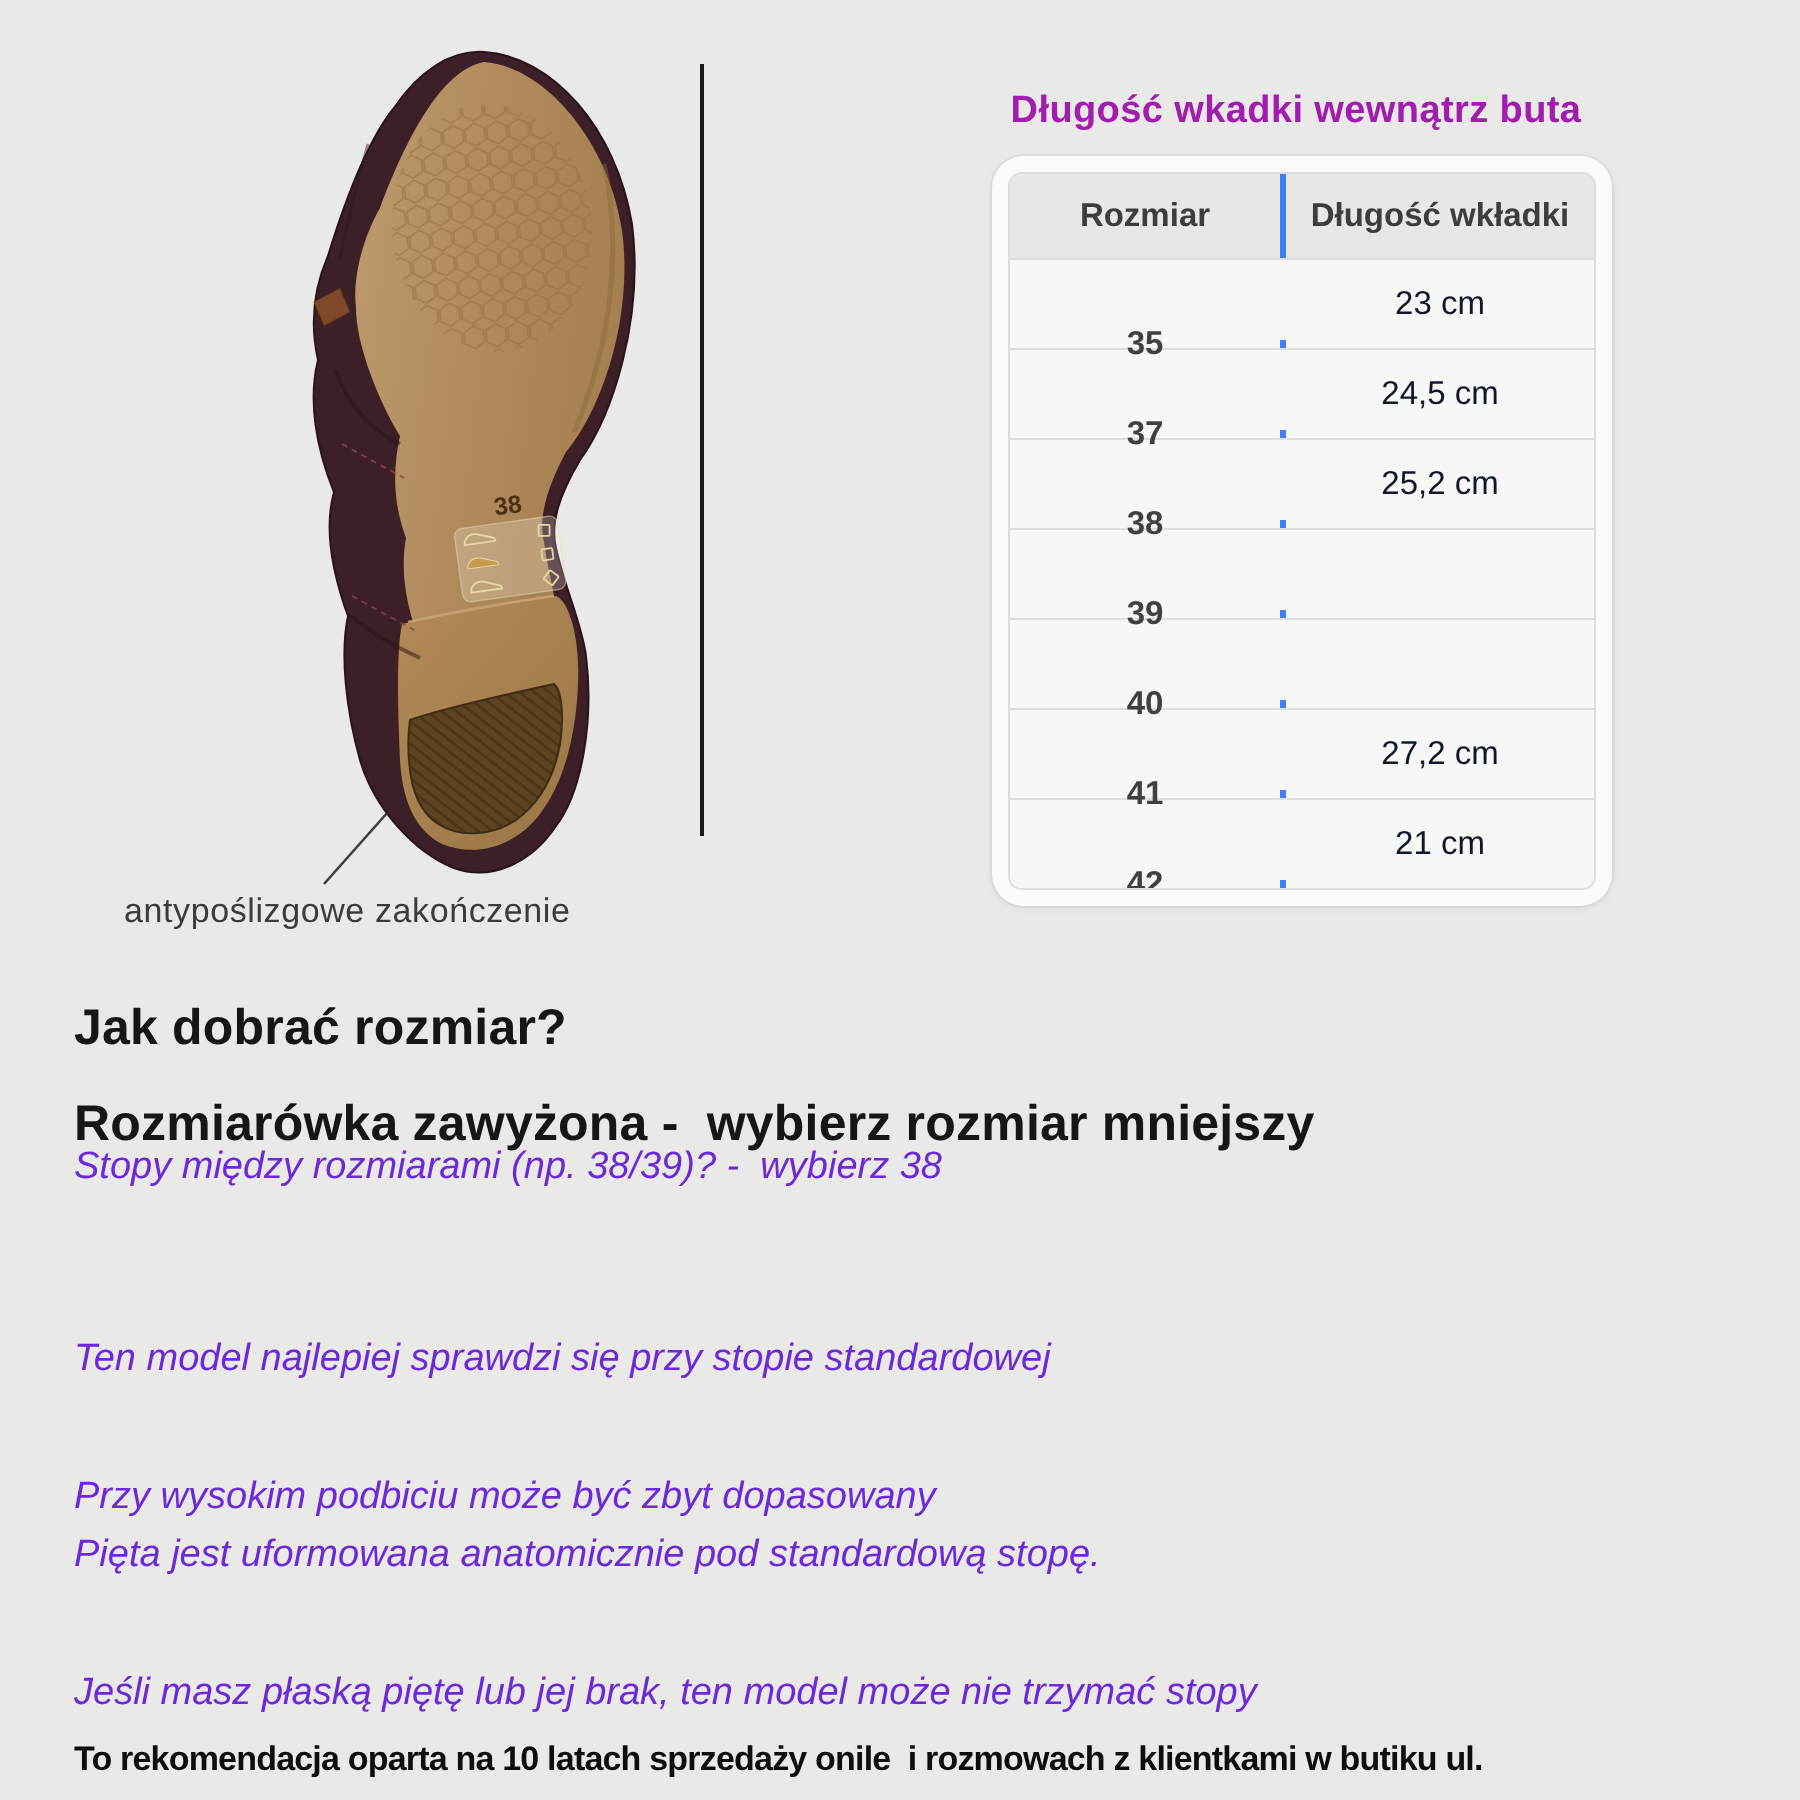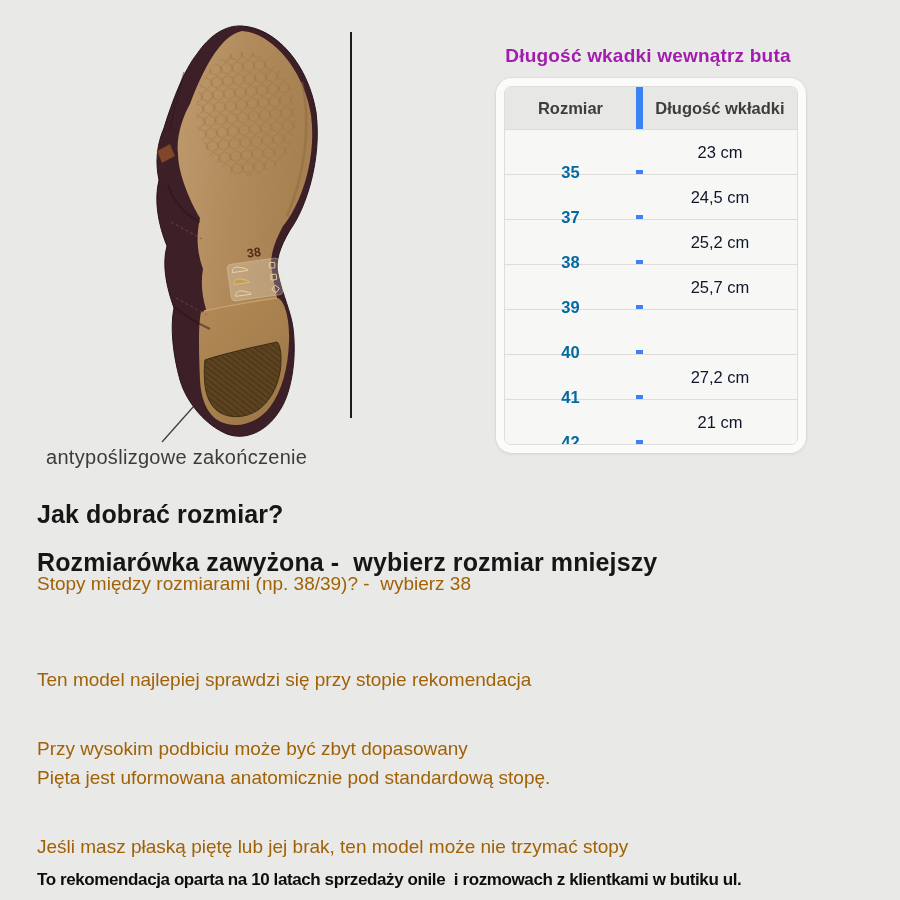--- a/index.html
+++ b/index.html
@@ -9,22 +9,22 @@
     font-family:"Liberation Sans", sans-serif;
     position:relative;
     overflow:hidden;
     -webkit-font-smoothing:antialiased;
   }
   .abs{position:absolute;}
 
   
   #shoe-svg{left:50px;top:10px;}
   .annotation{
-    left:46px;top:446px;
-    font-size:20px;color:#3c3c3c;letter-spacing:.3px;
+    left:62px;top:446px;
+    font-size:17px;color:#3c3c3c;letter-spacing:.3px;
   }
   .divider{
     left:350px;top:32px;width:2px;height:386px;
     background:#1b1b1b;
   }
 
   
   .tbl-title{
     left:486px;top:45px;width:324px;
     text-align:center;
@@ -36,31 +36,31 @@
     background:#fbfbfa;border-radius:16px;
     padding:8px;box-sizing:border-box;
     box-shadow:0 1px 4px rgba(0,0,0,.07), 0 0 0 1px rgba(0,0,0,.03);
   }
   .tbl{
     border:1px solid #dddddb;border-radius:7px;overflow:hidden;
   }
   .thead{display:flex;height:42px;background:#e7e7e5;}
   .trow{display:flex;height:44px;background:#f7f7f5;border-top:1px solid #dedddb;}
   .th,.td{display:flex;align-items:center;justify-content:center;box-sizing:border-box;}
-  .cs{width:138px;border-right:7px solid #3b82f6;}
+  .cs{width:138px;border-right:3px solid #3b82f6;}
   .cl{flex:1;}
   .th{font-size:16.5px;font-weight:700;color:#3d3d3d;}
   .td{font-size:16.5px;}
-  .td.cs{font-weight:700;color:#0369a1;margin-top:40px;}
+  .td.cs{font-weight:700;color:#404040;margin-top:40px;}
   .td.cl{font-weight:400;color:#0f172a;}
 
   
   .g{left:37px;white-space:pre-wrap;}
   .g-bold{font-size:25px;font-weight:700;color:#161616;letter-spacing:.1px;}
-  .g-reg{font-size:19px;font-weight:400;color:#a16207;}
+  .g-reg{font-size:19px;font-weight:400;color:#6d28d9;font-style:italic;}
   .g-para div{line-height:24.5px;}
   .g-footer{
     font-size:17px;font-weight:700;color:#0e0e0e;
     letter-spacing:-.4px;line-height:24.5px;width:790px;
   }
 </style>
 </head>
 <body>
 
 <div>
@@ -165,21 +165,20 @@
       <div class="trow">
         <div class="td cs">37</div>
         <div class="td cl">24,5 cm</div>
       </div>
       <div class="trow">
         <div class="td cs">38</div>
         <div class="td cl">25,2 cm</div>
       </div>
       <div class="trow">
         <div class="td cs">39</div>
-        <div class="td cl">25,7 cm</div>
       </div>
       <div class="trow">
         <div class="td cs">40</div>
       </div>
       <div class="trow">
         <div class="td cs">41</div>
         <div class="td cl">27,2 cm</div>
       </div>
       <div class="trow">
         <div class="td cs">42</div>
@@ -187,21 +186,21 @@
       </div>
     </div>
   </div>
 
   <div class="abs g g-bold" style="top:500px;">Jak dobrać rozmiar?</div>
 
   <div class="abs g g-bold" style="top:548px;">Rozmiarówka zawyżona -  wybierz rozmiar mniejszy</div>
   <div class="abs g g-reg" style="top:573px;">Stopy między rozmiarami (np. 38/39)? -  wybierz 38</div>
 
   <div class="abs g g-reg g-para" style="top:624px;">
-    <div>Ten model najlepiej sprawdzi się przy stopie rekomendacja</div>
+    <div>Ten model najlepiej sprawdzi się przy stopie standardowej</div>
     <div>Przy wysokim podbiciu może być zbyt dopasowany</div>
   </div>
 
   <div class="abs g g-reg g-para" style="top:722px;">
     <div>Pięta jest uformowana anatomicznie pod standardową stopę.</div>
     <div>Jeśli masz płaską piętę lub jej brak, ten model może nie trzymać stopy</div>
     
   </div>
 
   <div class="abs g g-footer" style="top:819px;">

